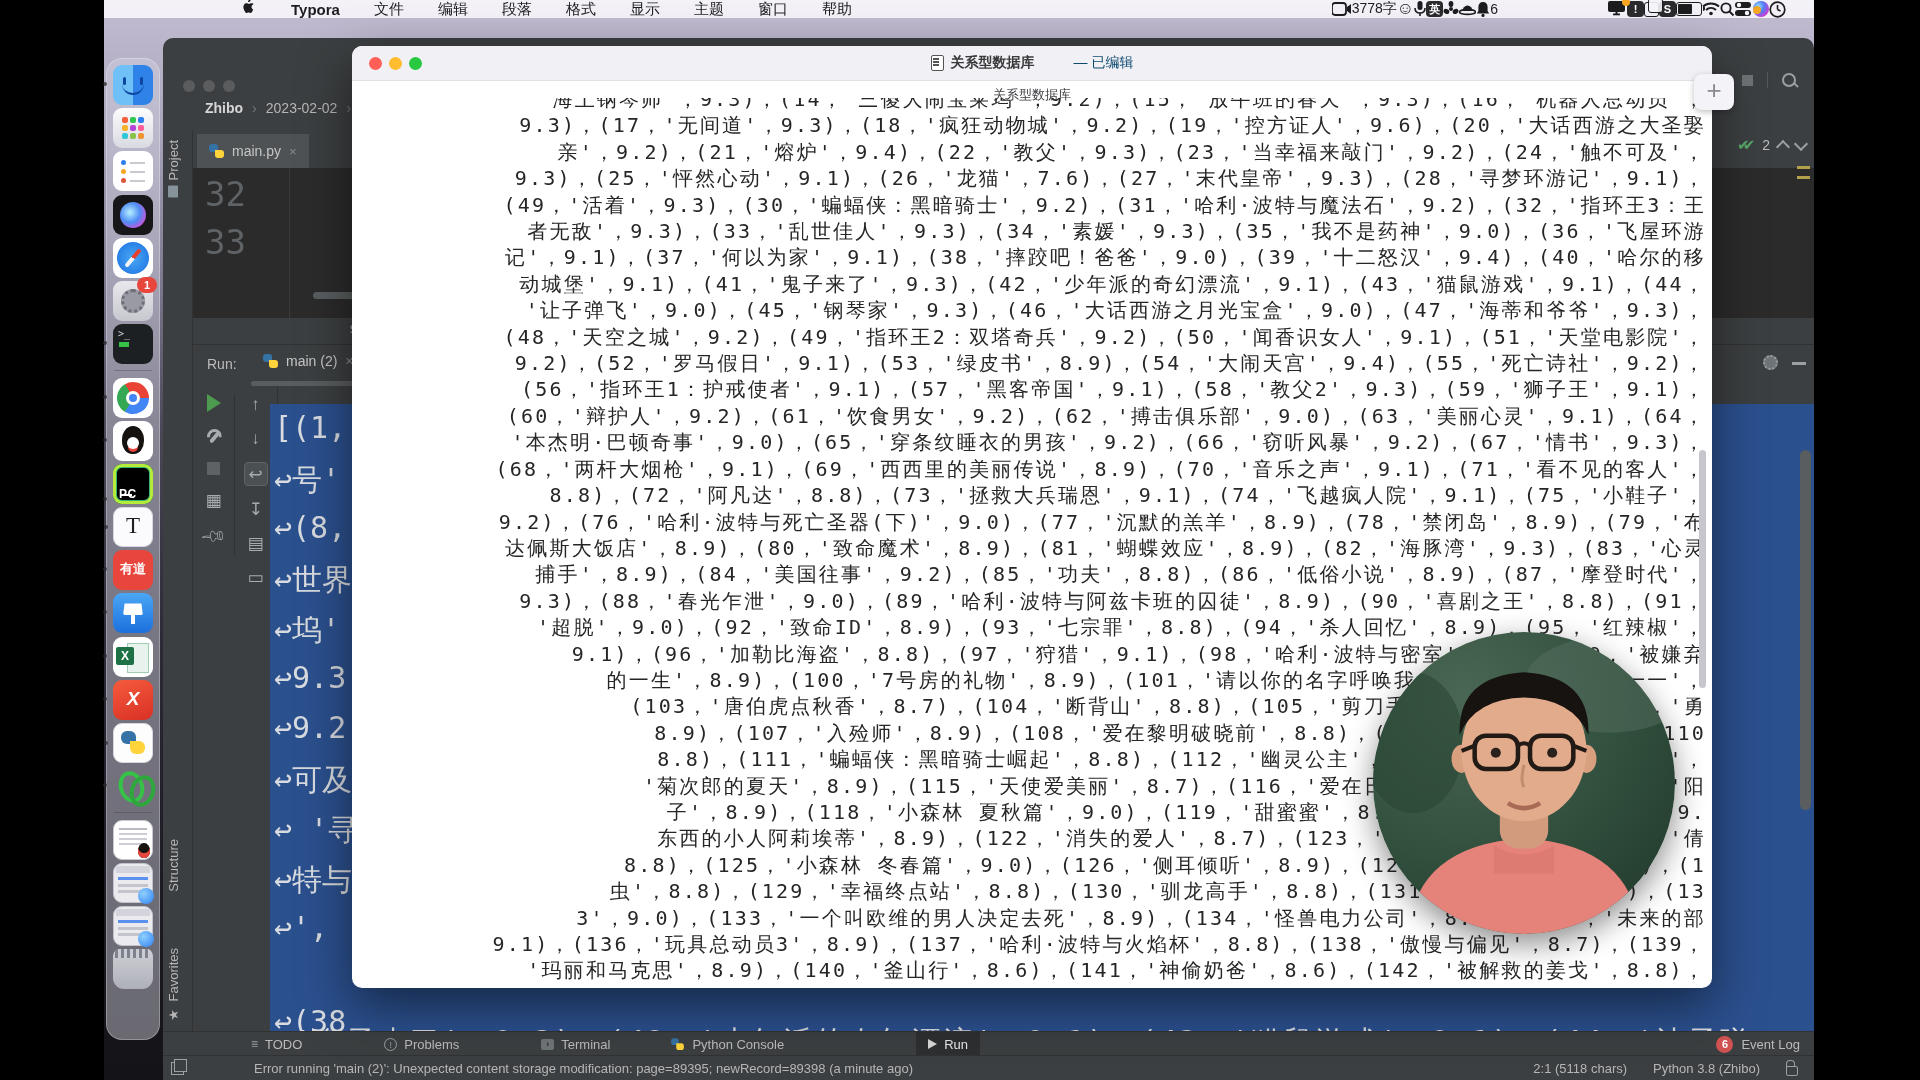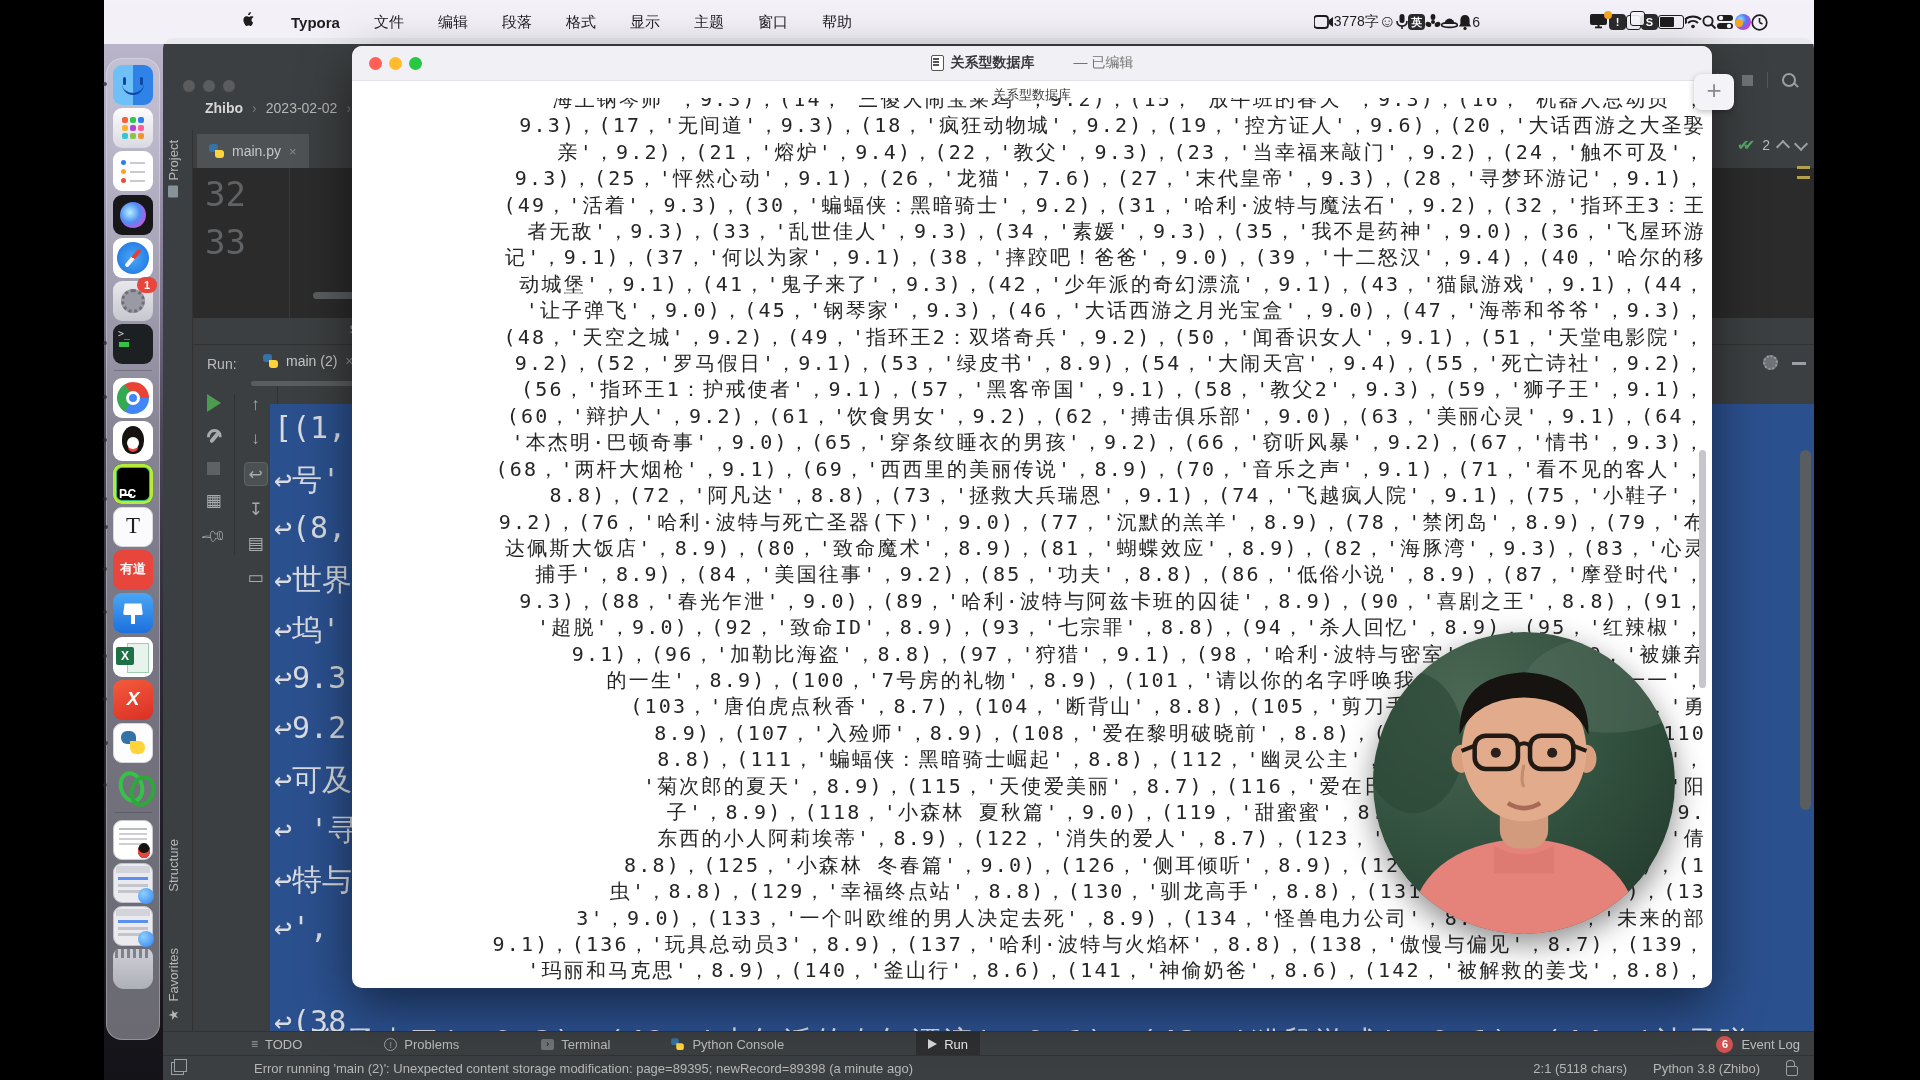--- a/index.html
+++ b/index.html
@@ -3,25 +3,25 @@
 <meta charset="utf-8">
 <style>
   html,body{margin:0;padding:0;background:#000;}
   #screen{position:relative;width:1920px;height:1080px;background:#000;overflow:hidden;
     font-family:"Liberation Sans","DejaVu Sans",sans-serif;}
   .abs{position:absolute;}
   
   #wallpaper{left:104px;top:0;width:1710px;height:1080px;
     background:linear-gradient(180deg,#c3bdd2 0%,#aaa4bd 12%,#7d7890 26%,#4a4656 40%,#2b2935 60%,#1c1b23 82%,#141318 100%);}
   
-  #menubar{left:104px;top:0;width:1710px;height:44px;background:rgba(246,245,250,0.93);
+  #menubar{left:104px;top:0;width:1710px;height:18px;background:rgba(246,245,250,0.93);
     display:flex;align-items:center;color:#1d1d1f;font-size:15px;}
   #menubar .left{display:flex;align-items:center;gap:34px;padding-left:138px;}
   #menubar .appname{font-weight:bold;}
-  #menubar .right{margin-left:auto;display:flex;align-items:center;padding-right:46px;font-size:14px;}
+  #menubar .right{margin-left:auto;display:flex;align-items:center;padding-right:28px;font-size:14px;}
   .mi{cursor:default;}
   .ms-box{background:#2b2b2e;color:#fff;border-radius:4px;font-size:11px;line-height:16px;
     width:17px;height:16px;text-align:center;font-weight:bold;display:inline-block;}
   .ms-ic svg{display:block;}
   #siri-icon{width:16px;height:16px;border-radius:50%;
     background:radial-gradient(circle at 34% 34%,#9be5ff 0%,#4f7df5 38%,#c63fd8 72%,#e56fb0 100%);}
   .orange-dot{position:absolute;width:8px;height:8px;border-radius:50%;background:#f5a623;}
   .copy-ic{width:13px;height:13px;border:1.8px solid #1d1d1f;border-radius:3px;position:relative;}
   .copy-ic:before{content:"";position:absolute;left:3px;top:-5px;width:13px;height:13px;border:1.8px solid #1d1d1f;border-radius:3px;background:rgba(246,245,250,0.9);}
   .batt{width:24px;height:12px;border:1.6px solid #1d1d1f;border-radius:3px;position:relative;}
@@ -169,21 +169,21 @@
   #pc-status .right{margin-left:auto;display:flex;gap:26px;align-items:center;padding-right:16px;}
   .lockico{width:10px;height:8px;border:1.5px solid #9aa0a3;border-radius:2px;position:relative;margin-top:5px;}
   .lockico:before{content:"";position:absolute;left:-1px;top:-7px;width:7px;height:6px;border:1.5px solid #9aa0a3;border-bottom:none;border-radius:4px 4px 0 0;}
   
   #typora{left:352px;top:46px;width:1360px;height:942px;background:#fff;border-radius:10px;z-index:6;
     box-shadow:0 18px 50px rgba(0,0,0,0.5);overflow:hidden;}
   #ty-titlebar{left:0;top:0;right:0;height:34px;background:#f1f0f5;border-bottom:1px solid #e2e1e7;}
   .tl{position:absolute;top:11px;width:13px;height:13px;border-radius:50%;}
   #ty-title{left:0;right:0;top:0;height:34px;display:flex;align-items:center;justify-content:center;gap:7px;font-size:14px;}
   #ty-title .name{color:#3a3a3c;font-we;font-weight:bold;}
-  #ty-title .state{color:#737373;margin-left:32px;}
+  #ty-title .state{color:#0c4a6e;margin-left:32px;}
   .docico{width:11px;height:14px;background:#fff;border:1.5px solid #555;border-radius:2px;position:relative;}
   .docico:before{content:"";position:absolute;left:1px;top:2px;width:6px;height:1.5px;background:#555;box-shadow:0 3px 0 #555,0 6px 0 #555;}
   #ty-docheader{left:0;right:0;top:40px;text-align:center;font-size:13px;color:#3c3c40;}
   #ty-doc{left:116px;top:52px;width:1238px;bottom:0;overflow:hidden;
     font-family:"DejaVu Sans Mono","Liberation Mono",monospace;color:#262626;font-size:20px;}
   #ty-doc .inner{margin-top:-12px;}
   .doc-line{line-height:26.4px;letter-spacing:2.2px;white-space:nowrap;text-align:right;}
   #ty-scroll{right:6px;top:404px;width:7px;height:238px;background:#c6c6cc;border-radius:4px;position:absolute;}
   
   #plusbtn{left:1694px;top:74px;width:40px;height:36px;background:#f4f3f8;border-radius:8px;z-index:7;

